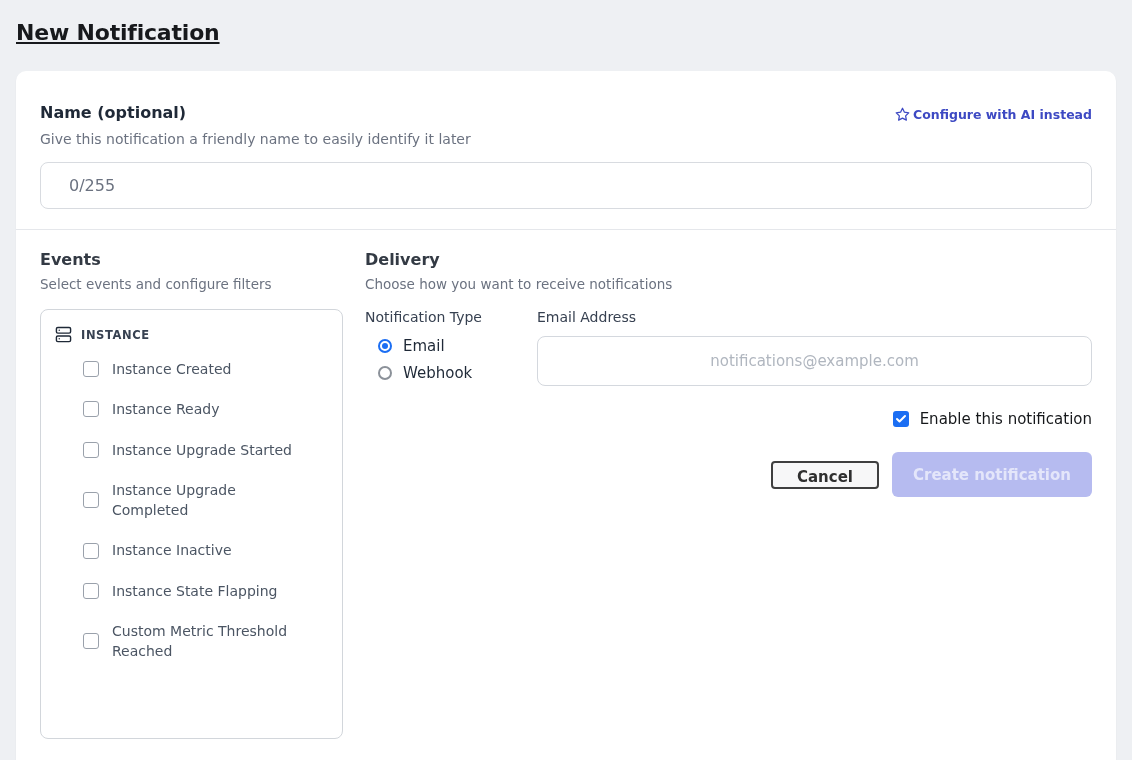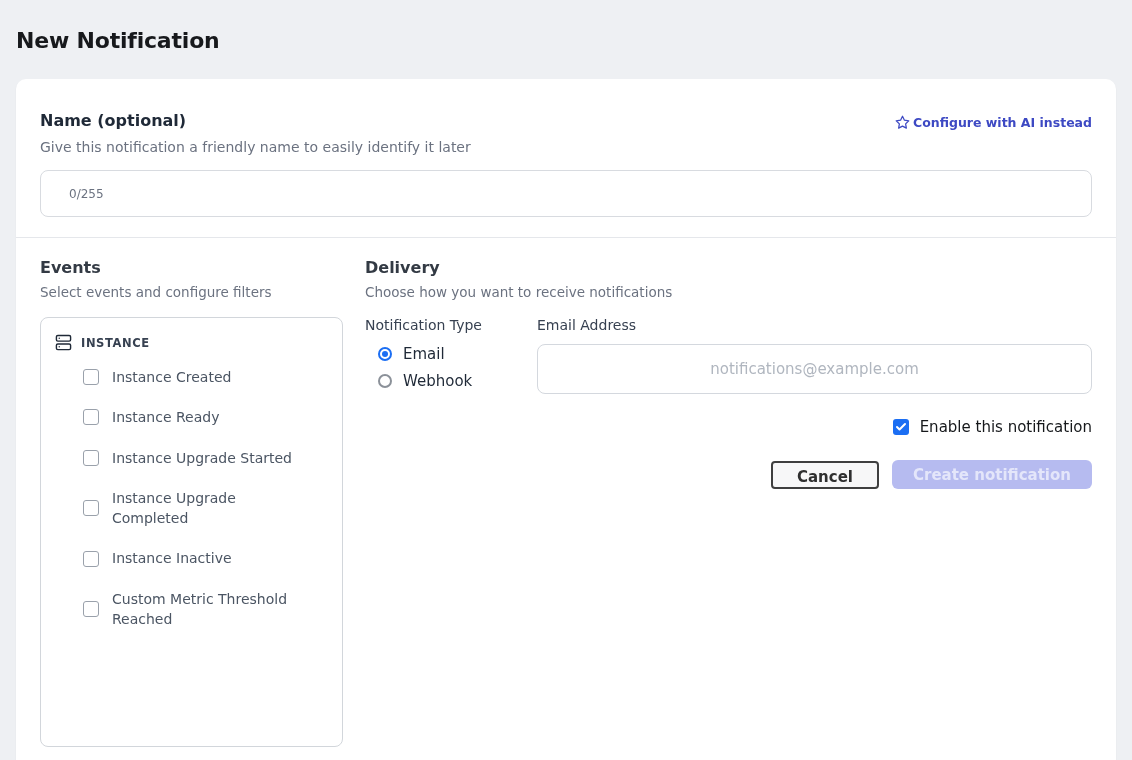--- a/index.html
+++ b/index.html
@@ -8,22 +8,23 @@
     background: #eef0f3;
     font-family: "DejaVu Sans", "Liberation Sans", sans-serif;
     color: #374151;
   }
   .page { padding: 16px; }
   .page-title {
     font-size: 22px;
     font-weight: 800;
     color: #17191c;
     letter-spacing: -0.2px;
-    margin-top: 12px;
+    margin-top: 4px;
     margin-bottom: 26px;
+    text-decoration: underline;
   }
   .card {
     background: #ffffff;
     border-radius: 10px;
     box-shadow: 0 1px 2px rgba(16,24,40,0.05);
     height: 900px;
   }
   .name-section { padding: 32px 24px 20px 24px; }
   .name-header-row { display: flex; align-items: flex-end; justify-content: space-between; }
   .field-label { font-size: 16px; font-weight: 700; color: #1f2937; }
@@ -39,21 +40,21 @@
     border: 1px solid #d8dbe0; border-radius: 8px;
     height: 47px; display: flex; align-items: center;
     padding: 0 16px;
   }
   .name-input {
     border: none; outline: none; flex: 1;
     font-size: 15px; font-family: inherit; color: #1f2937;
     background: transparent;
   }
   .name-input::placeholder { color: #a8aeb8; }
-  .char-counter { font-size: 12px; color: #6b7280; margin-left: 12px; }
+  .char-counter { font-size: 16px; color: #6b7280; margin-left: 12px; }
   .divider { border-top: 1px solid #e5e7eb; }
   .columns { display: flex; padding: 20px 24px 24px 24px; }
   .col-left { width: 303px; flex: 0 0 303px; }
   .col-right { flex: 1; margin-left: 22px; }
   .col-heading { font-size: 16px; font-weight: 700; color: #333a44; }
   .col-subtext { font-size: 13.5px; color: #6b7280; margin-top: 7px; }
   .events-box {
     margin-top: 17px;
     border: 1px solid #d2d6db; border-radius: 8px;
     padding: 10px 12px;
@@ -115,21 +116,21 @@
     align-items: center; gap: 13px;
   }
   .btn-cancel {
     background: #f7f7f8; border: 2px solid #3f3f3f; border-radius: 4px;
     font-family: inherit; font-size: 15px; font-weight: 700; color: #2f2f2f;
     padding: 5px 24px; height: 28px; cursor: pointer;
   }
   .btn-create {
     background: #b6bbf0; border: none; border-radius: 6px;
     font-family: inherit; font-size: 15px; font-weight: 700; color: #e4e6fa;
-    padding: 5px 21px; height: 29px; cursor: not-allowed;
+    padding: 5px 21px; height: 45px; cursor: not-allowed;
   }
 </style>
 </head>
 <body>
 
 <div class="page">
   <div class="page-title">New Notification</div>
 
   <div class="card">
 
@@ -190,20 +191,24 @@
     <span class="event-item-label">Instance Upgrade Completed</span>
   </div>
 
 
   <div class="event-item">
     <span class="checkbox"></span>
     <span class="event-item-label">Instance Inactive</span>
   </div>
 
 
+  <div class="event-item">
+    <span class="checkbox"></span>
+    <span class="event-item-label">Instance State Flapping</span>
+  </div>
 
   <div class="event-item">
     <span class="checkbox"></span>
     <span class="event-item-label">Custom Metric Threshold Reached</span>
   </div>
 
 </div>
       </div>
 
       <div class="col-right">

